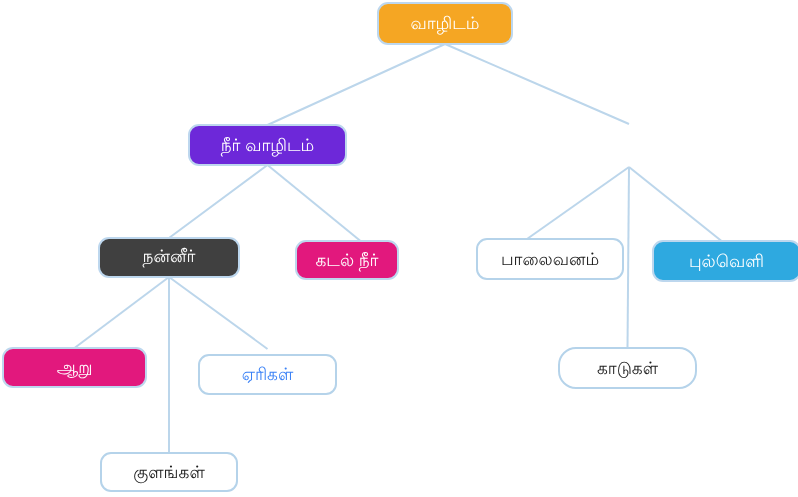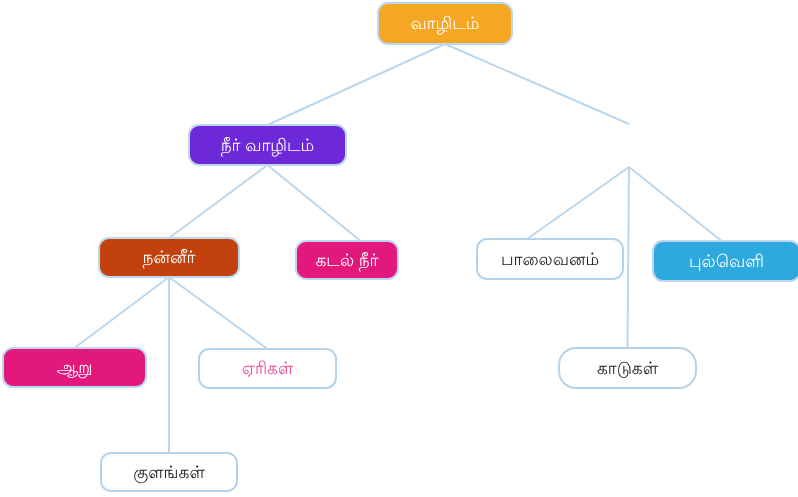--- a/index.html
+++ b/index.html
@@ -69,41 +69,41 @@
 
   <div class="node" data-node-id="vazhidam" style="background: rgb(245, 166, 35); color: rgb(255, 255, 255); border-color: rgb(189, 215, 238);">
     <span>வாழிடம்</span>
   </div>
 
   <div class="node" data-node-id="neer-vazhidam" style="background: #6d28d9; color: rgb(255, 255, 255); border-color: rgb(189, 215, 238);">
     <span>நீர் வாழிடம்</span>
   </div>
 
 
-  <div class="node" data-node-id="nanneer" style="background: #c2410c; color: rgb(255, 255, 255); border-color: rgb(189, 215, 238);">
+  <div class="node" data-node-id="nanneer" style="background: #404040; color: rgb(255, 255, 255); border-color: rgb(189, 215, 238); font-family: Liberation Mono, monospace;">
     <span>நன்னீர்</span>
   </div>
 
   <div class="node" data-node-id="kadal-neer" style="background: rgb(226, 24, 125); color: rgb(255, 255, 255); border-color: rgb(189, 215, 238);">
     <span>கடல் நீர்</span>
   </div>
 
   <div class="node" data-node-id="paalaivanam" style="background: rgb(255, 255, 255); color: rgb(26, 26, 26); border-color: rgb(181, 211, 234);">
     <span>பாலைவனம்</span>
   </div>
 
   <div class="node" data-node-id="pulveli" style="background: rgb(46, 169, 224); color: rgb(255, 255, 255); border-color: rgb(189, 215, 238);">
     <span>புல்வெளி</span>
   </div>
 
   <div class="node" data-node-id="aaru" style="background: rgb(226, 24, 125); color: rgb(255, 255, 255); border-color: rgb(189, 215, 238);">
     <span>ஆறு</span>
   </div>
 
-  <div class="node" data-node-id="erigal" style="background: rgb(255, 255, 255); color: #ec4899; border-color: rgb(181, 211, 234);">
+  <div class="node" data-node-id="erigal" style="background: rgb(255, 255, 255); color: #3b82f6; border-color: rgb(181, 211, 234); margin-top: 6px;">
     <span>ஏரிகள்</span>
   </div>
 
   <div class="node" data-node-id="kaadugal" style="background: rgb(255, 255, 255); color: rgb(26, 26, 26); border-color: rgb(181, 211, 234); border-radius: 18px;">
     <span>காடுகள்</span>
   </div>
 
   <div class="node" data-node-id="kulangal" style="background: rgb(255, 255, 255); color: rgb(26, 26, 26); border-color: rgb(181, 211, 234);">
     <span>குளங்கள்</span>
   </div>

